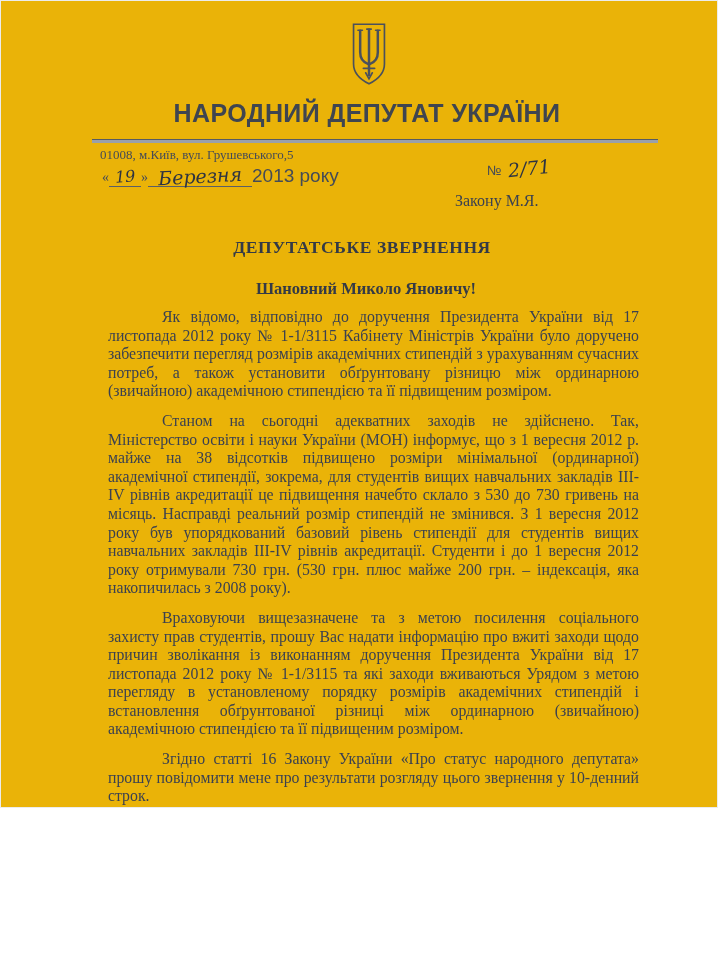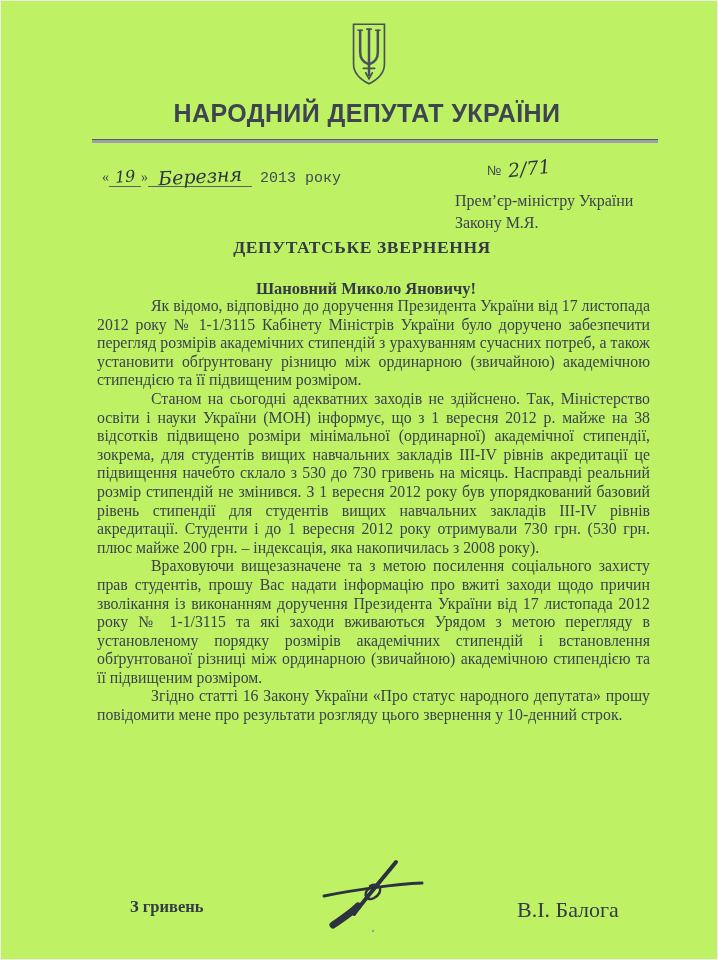--- a/index.html
+++ b/index.html
@@ -1,19 +1,19 @@
 <!DOCTYPE html>
 <html><head>
 <meta charset="utf-8">
 <style>
   html,body{margin:0;padding:0;background:#ffffff;}
   .page{
     position:relative;
-    width:718px;height:960px;
-    background:#bef264;
+    width:718px;height:808px;
+    background:#eab308;
     box-shadow:inset 0 0 0 1px #ececec;
     overflow:hidden;
     font-family:"Liberation Serif","DejaVu Serif",serif;
     color:#3b4150;
   }
   .emblem{position:absolute;left:350px;top:22px;}
   .org-title{
     position:absolute;top:99px;left:0;width:718px;
     text-align:center;padding-left:16px;box-sizing:border-box;
     font-family:"Liberation Sans","DejaVu Sans",sans-serif;
@@ -28,40 +28,40 @@
   .date-line{position:absolute;left:102px;top:164px;font-size:14px;color:#454b57;white-space:nowrap;}
   .blank{display:inline-block;border-bottom:1px solid #5a5f68;text-align:center;vertical-align:baseline;}
   .blank-day{width:32px;}
   .blank-month{width:104px;}
   .hand{
     font-family:"DejaVu Serif","Liberation Serif",serif;
     font-style:italic;color:#2d3342;
   }
   .hand-day{font-size:16px;display:inline-block;transform:rotate(-4deg);}
   .hand-month{font-size:19px;display:inline-block;transform:rotate(-3deg) translateY(1px);}
-  .year{font-family:Liberation Mono, monospace;font-size:15px;margin-left:8px;}
+  .year{font-family:Liberation Sans, sans-serif;font-size:19px;}
   .no-line{position:absolute;left:487px;top:157px;white-space:nowrap;}
   .no-label{font-family:"Liberation Sans","DejaVu Sans",sans-serif;font-size:13.5px;color:#454b57;}
   .hand-number{font-size:19px;display:inline-block;transform:rotate(-6deg);margin-left:7px;}
   .addressee{position:absolute;left:455px;top:190px;font-size:16px;line-height:22px;color:#3b4150;}
   .doc-title{
     position:absolute;top:237px;left:0;width:718px;text-align:center;
     padding-left:6px;box-sizing:border-box;
     font-weight:bold;font-size:17.5px;letter-spacing:.6px;color:#343a46;
   }
   .salutation{
     position:absolute;top:279px;left:0;width:718px;text-align:center;
     padding-left:14px;box-sizing:border-box;
     font-weight:bold;font-size:16.5px;color:#343a46;
   }
   .body-text{
     position:absolute;left:97px;top:297px;width:553px;
     font-size:15.8px;line-height:18.6px;text-align:justify;color:#3b4150;
   }
-  .body-text p{margin:0;text-indent:54px;}
+  .body-text p{margin:11px;text-indent:54px;}
   .closing-left{position:absolute;left:130px;top:897px;font-weight:bold;font-size:16.5px;color:#343a46;}
   .closing-right{position:absolute;left:517px;top:897px;font-weight:normal;font-size:22px;color:#343a46;}
   .signature{position:absolute;left:318px;top:856px;}
 </style>
 </head>
 <body>
 
 <div class="page">
 
   <div class="emblem">
@@ -73,31 +73,31 @@
         <path stroke-width="4.5" d="M50 16 V55 C50 67 44 73 36 76"></path>
         <path stroke-width="3" d="M14 15 H22 M46 15 H54 M30 13 H38"></path>
         <path stroke-width="3.5" d="M24 84 H44"></path>
         <path stroke-width="3" d="M28 92 L34 103 L40 92"></path>
       </g>
     </svg>
   </div>
 
   <div class="org-title">НАРОДНИЙ ДЕПУТАТ УКРАЇНИ</div>
   <div class="rule"></div>
+  <div class="address">01008, м.Київ, вул. Грушевського,5</div>
 
   <div class="date-line">
     <span>«</span><span class="blank blank-day"><span class="hand hand-day">19</span></span><span>»</span><span class="blank blank-month"><span class="hand hand-month">Березня</span></span><span class="year">2013 року</span>
   </div>
 
   <div class="no-line">
     <span class="no-label">№</span><span class="hand hand-number">2/71</span>
   </div>
 
   <div class="addressee">
-    <div>Прем’єр-міністру України</div>
     <div>Закону М.Я.</div>
   </div>
 
   <div class="doc-title">ДЕПУТАТСЬКЕ ЗВЕРНЕННЯ</div>
   <div class="salutation">Шановний Миколо Яновичу!</div>
 
   <div class="body-text">
     <p>Як відомо, відповідно до доручення Президента України від 17 листопада 2012 року № 1-1/3115 Кабінету Міністрів України було доручено забезпечити перегляд розмірів академічних стипендій з урахуванням сучасних потреб, а також установити обґрунтовану різницю між ординарною (звичайною) академічною стипендією та її підвищеним розміром.</p>
     <p>Станом на сьогодні адекватних заходів не здійснено. Так, Міністерство освіти і науки України (МОН) інформує, що з 1 вересня 2012 р. майже на 38 відсотків підвищено розміри мінімальної (ординарної) академічної стипендії, зокрема, для студентів вищих навчальних закладів III-IV рівнів акредитації це підвищення начебто склало з 530 до 730 гривень на місяць. Насправді реальний розмір стипендій не змінився. З 1 вересня 2012 року був упорядкований базовий рівень стипендії для студентів вищих навчальних закладів III-IV рівнів акредитації. Студенти і до 1 вересня 2012 року отримували 730 грн. (530 грн. плюс майже 200 грн. – індексація, яка накопичилась з 2008 року).</p>
     <p>Враховуючи вищезазначене та з метою посилення соціального захисту прав студентів, прошу Вас надати інформацію про вжиті заходи щодо причин зволікання із виконанням доручення Президента України від 17 листопада 2012 року № 1-1/3115 та які заходи вживаються Урядом з метою перегляду в установленому порядку розмірів академічних стипендій і встановлення обґрунтованої різниці між ординарною (звичайною) академічною стипендією та її підвищеним розміром.</p>

